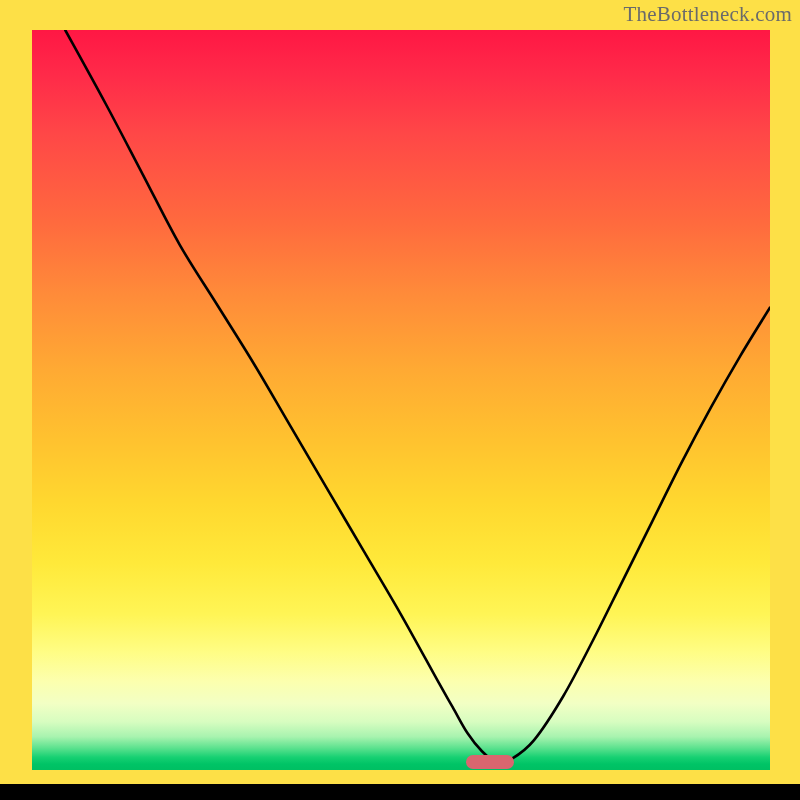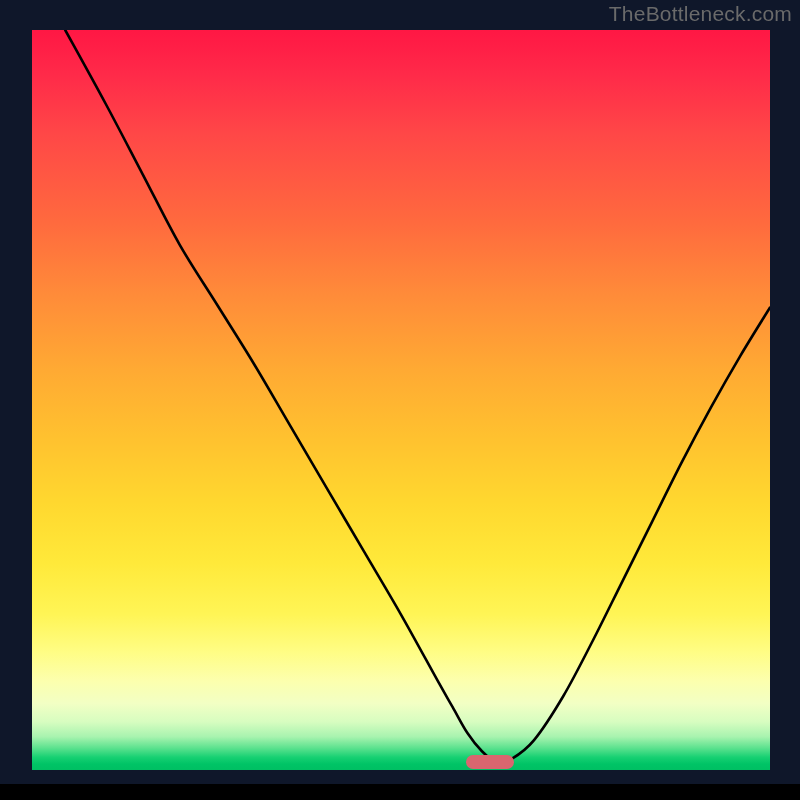--- a/index.html
+++ b/index.html
@@ -8,21 +8,22 @@
     width: 800px;
     height: 800px;
     background: #000;
     overflow: hidden;
     font-family: Arial, Helvetica, sans-serif;
   }
   .frame {
     position: relative;
     width: 800px;
     height: 784px;
-    background: #0f172a;
+    background: #fde047;
+    font-family: Liberation Serif, serif;
   }
   .watermark {
     position: absolute;
     top: 2px;
     right: 8px;
     color: #6a6a6a;
     font-size: 21px;
     font-weight: 400;
     letter-spacing: 0.2px;
     z-index: 20;

